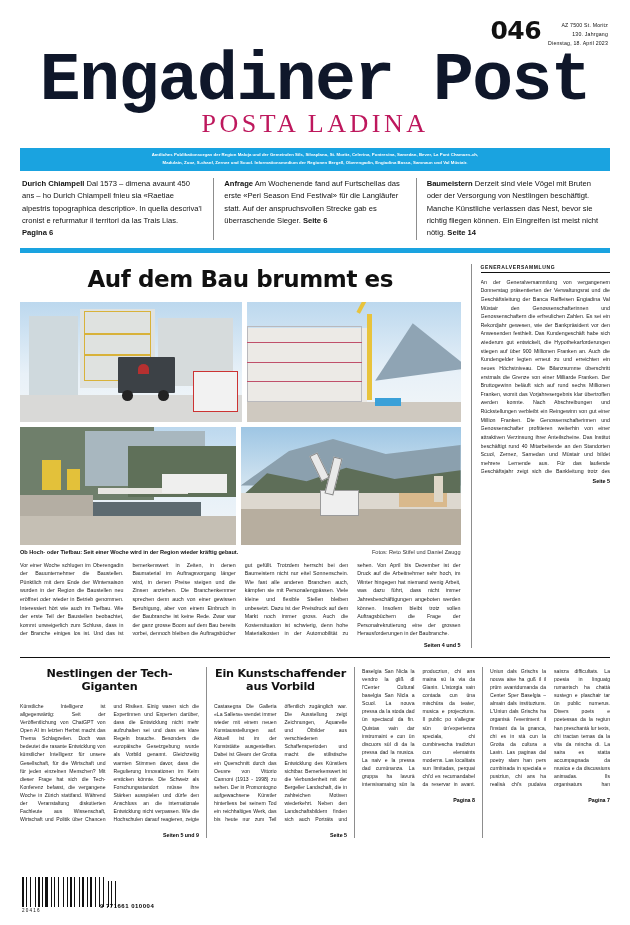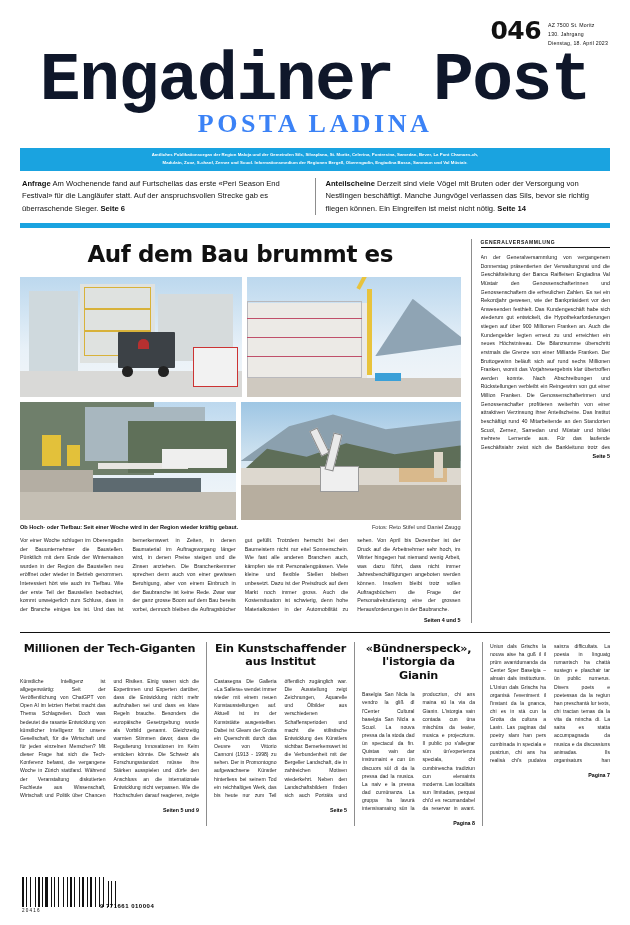--- a/index.html
+++ b/index.html
@@ -18,20 +18,21 @@
   }
 
   
   .issueline {
     display: flex;
     justify-content: flex-end;
     align-items: flex-start;
     gap: 7px;
     height: 34px;
     padding-right: 2px;
+    text-align: right;
   }
   .issue-num {
     font-family: "DejaVu Sans", sans-serif;
     font-weight: 700;
     font-size: 25px;
     letter-spacing: -0.5px;
     line-height: 1;
     color: #111;
   }
   .issue-meta {
@@ -48,24 +49,24 @@
   .masthead-title {
     font-family: Liberation Mono, monospace;
     font-weight: 700;
     font-size: 68px;
     line-height: 0.96;
     letter-spacing: -1.5px;
     color: #0f172a;
   }
   .masthead-sub {
     font-family: "Liberation Serif", "DejaVu Serif", serif;
-    font-weight: 700;
+    font-weight: 400;
     font-size: 26px;
     letter-spacing: 3.5px;
-    color: #3b82f6;
+    color: #be185d;
     margin-top: -4px;
   }
 
   
   .imprint {
     background: #1aa3e0;
     color: #ffffff;
     font-size: 4.3px;
     line-height: 1.85;
     font-weight: 700;
@@ -304,24 +305,27 @@
     <div class="masthead-sub">POSTA LADINA</div>
   </div>
 
   <div class="imprint">
     <div>Amtliches Publikationsorgan der Region Maloja und der Gemeinden Sils, Silvaplana, St. Moritz, Celerina, Pontresina, Samedan, Bever, La Punt Chamues-ch,</div>
     <div>Madulain, Zuoz, S-chanf, Zernez und Scuol. Informationsmedium der Regionen Bergell, Oberengadin, Engiadina Bassa, Samnaun und Val Müstair.</div>
   </div>
 
   <div class="teasers">
     <div class="teaser">
+      <b>Durich Chiampell</b><span> Dal 1573 – dimena avaunt 450 ans – ho Durich Chiampell fnieu sia «Raetiae alpestris topographica descriptio». In quella descriva'l cronist e refurmatur il territori da las Trais Lias.</span> <b>Pagina 6</b>
+    </div>
+    <div class="teaser">
       <b>Anfrage</b><span> Am Wochenende fand auf Furtschellas das erste «Peri Season End Festival» für die Langläufer statt. Auf der anspruchsvollen Strecke gab es überraschende Sieger.</span> <b>Seite 6</b>
     </div>
     <div class="teaser">
-      <b>Anteilscheine</b><span> Derzeit sind viele Vögel mit Bruten oder der Versorgung von Nestlingen beschäftigt. Manche Jungvögel verlassen das Sils, bevor sie richtig fliegen können. Ein Eingreifen ist meist nicht nötig.</span> <b>Seite 14</b>
+      <b>Baumeistern</b><span> Derzeit sind viele Vögel mit Bruten oder der Versorgung von Nestlingen beschäftigt. Manche Künstliche verlassen das Nest, bevor sie richtig fliegen können. Ein Eingreifen ist meist nicht nötig.</span> <b>Seite 14</b>
     </div>
   </div>
   <div class="blue-rule"></div>
 
   <div class="body-grid">
 
     <div class="col-main">
       <div class="main-head">Auf dem Bau brummt es</div>
 
       <div class="photos">
@@ -399,31 +403,30 @@
       <div class="side-kicker">GENERALVERSAMMLUNG</div>
       <div class="side-text">An der Generalversammlung von vergangenem Donnerstag präsentierten der Verwaltungsrat und die Geschäftsleitung der Banca Raiffeisen Engiadina Val Müstair den Genossenschafterinnen und Genossenschaftern die erfreulichen Zahlen. Es sei ein Rekordjahr gewesen, wie der Bankpräsident vor den Anwesenden festhielt. Das Kundengeschäft habe sich wiederum gut entwickelt, die Hypothekarforderungen stiegen auf über 900 Millionen Franken an. Auch die Kundengelder legten erneut zu und erreichten ein neues Höchstniveau. Die Bilanzsumme überschritt erstmals die Grenze von einer Milliarde Franken. Der Bruttogewinn beläuft sich auf rund sechs Millionen Franken, womit das Vorjahresergebnis klar übertroffen werden konnte. Nach Abschreibungen und Rückstellungen verbleibt ein Reingewinn von gut einer Million Franken. Die Genossenschafterinnen und Genossenschafter profitieren weiterhin von einer attraktiven Verzinsung ihrer Anteilscheine. Das Institut beschäftigt rund 40 Mitarbeitende an den Standorten Scuol, Zernez, Samedan und Müstair und bildet mehrere Lernende aus. Für das laufende Geschäftsjahr zeigt sich die Bankleitung trotz des anspruchsvollen Marktumfeldes zuversichtlich und rechnet mit einer stabilen Entwicklung.</div>
       <div class="side-ref">Seite 5</div>
     </div>
   </div>
 
   <div class="bottom-rule"></div>
 
   <div class="bottom">
     <div class="bcol b1">
-      <div class="bhead">Millionen der Tech-Giganten</div>
+      <div class="bhead">Nestlingen der Tech-Giganten</div>
       <div class="btext">Künstliche Intelligenz ist allgegenwärtig: Seit der Veröffentlichung von ChatGPT von Open AI im letzten Herbst macht das Thema Schlagzeilen. Doch was bedeutet die rasante Entwicklung von künstlicher Intelligenz für unsere Gesellschaft, für die Wirtschaft und für jeden einzelnen Menschen? Mit dieser Frage hat sich die Tech-Konferenz befasst, die vergangene Woche in Zürich stattfand. Während der Veranstaltung diskutierten Fachleute aus Wissenschaft, Wirtschaft und Politik über Chancen und Risiken. Einig waren sich die Expertinnen und Experten darüber, dass die Entwicklung nicht mehr aufzuhalten sei und dass es klare Regeln brauche. Besonders die europäische Gesetzgebung wurde als Vorbild genannt. Gleichzeitig warnten Stimmen davor, dass die Regulierung Innovationen im Keim ersticken könnte. Die Schweiz als Forschungsstandort müsse ihre Stärken ausspielen und dürfe den Anschluss an die internationale Entwicklung nicht verpassen. Wie die Hochschulen darauf reagieren, zeigte sich auch in der Diskussion mit Vertreterinnen und Vertretern von Universitäten, die bereits erste Leitlinien für den Umgang mit den neuen Werkzeugen erarbeitet haben und diese laufend anpassen wollen.</div>
       <div class="bref">Seiten 5 und 9</div>
     </div>
     <div class="bcol b2">
-      <div class="bhead">Ein Kunstschaffender aus Institut</div>
+      <div class="bhead">Ein Kunstschaffender aus Vorbild</div>
       <div class="btext">Castasegna Die Galleria «La Sallera» wendet immer wieder mit einem neuen Kunstausstellungen auf. Aktuell ist im der Kunststätte ausgestellten. Dabei ist Gleam der Grotta ein Querschnitt durch das Oeuvre von Vittorio Cannoni (1913 - 1998) zu sehen. Der in Promontogno aufgewachsene Künstler hinterliess bei seinem Tod ein reichhaltiges Werk, das bis heute nur zum Teil öffentlich zugänglich war. Die Ausstellung zeigt Zeichnungen, Aquarelle und Ölbilder aus verschiedenen Schaffensperioden und macht die stilistische Entwicklung des Künstlers sichtbar. Bemerkenswert ist die Verbundenheit mit der Bergeller Landschaft, die in zahlreichen Motiven wiederkehrt. Neben den Landschaftsbildern finden sich auch Porträts und Stillleben. Die Vernissage fand am vergangenen Wochenende im Beisein zahlreicher Gäste statt. Die Ausstellung ist noch bis Ende Mai geöffnet, jeweils von Donnerstag bis Sonntag am Nachmittag. Führungen werden auf Anfrage angeboten.</div>
       <div class="bref">Seite 5</div>
     </div>
     <div class="bcol b3">
-      <div class="bhead">«Bündnerspeck», l'istorgia da Gianin</div>
       <div class="btext">Baselgia San Nicla la vendro la gliß dl l'Center Cultural baselgia San Nicla a Scuol. La nouva pressa da la stoda dad ün spectacul da fin. Quistas vain dar instrumaint e cun ün discuors sül di da la pressa dad la musica. La naiv e la pressa dad cumünanza. La gruppa ha lavurà intensivamaing sün la producziun, chi ans maina sü la via da Gianin. L'istorgia vain contada cun üna mischüra da teater, musica e projecziuns. Il public po s'allegrar sün ün'experienza speciala, chi cumbinescha tradiziun cun elemaints moderns. Las localitats sun limitadas, perquai chi'd es recumandabel da reservar in avant. Ils biglietts sun a disposiziun online e tar las chasas da cultura regiunalas. Ulteriuras infurmaziuns chattan ils interessats sün la pagina d'internet da l'organisatur.</div>
       <div class="bref">Pagina 8</div>
     </div>
     <div class="bcol b4">
       <div class="btext">Uniun dals Grischs la nouva aise ha guß il il prüm avantdumanda da Center Sper Baselgia – almain dals instituziuns. L'Uniun dals Grischs ha organisà l'eveniment il l'instant da la gnanca, chi es in stà cun la Grotta da cultura a Lavin. Las paginas dal poetry slam han pers cumbinada in speciala e pusiziun, chi ans ha realisà chi's pudaiva sainza difficultats. La poesia in linguatg rumantsch ha chattà sustegn e plaschair tar ün public numerus. Divers poets e poetessas da la regiun han preschantà lur texts, chi tractan temas da la vita da mincha di. La saira es statta accumpagnada da musica e da discussiuns animadas. Ils organisaturs han annunzchà chi vöglian repeter l'occurrenza l'on chi vain, perquai cha l'interess es stat grondischem.</div>
       <div class="bref">Pagina 7</div>
     </div>
   </div>
 
   <div class="barcode-wrap">

